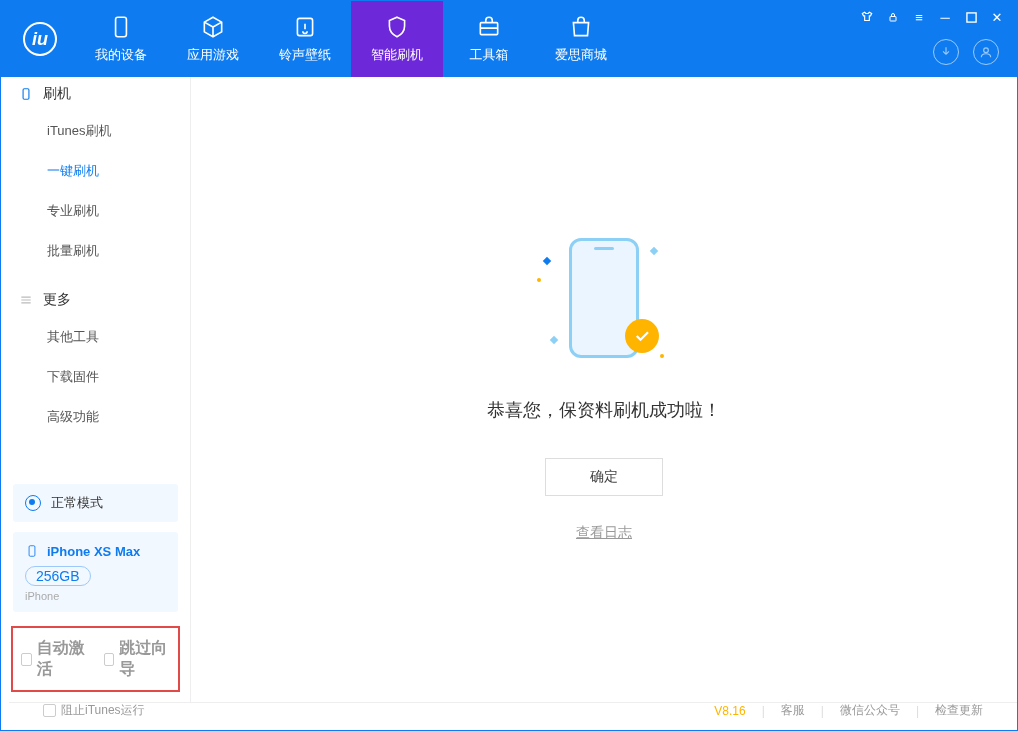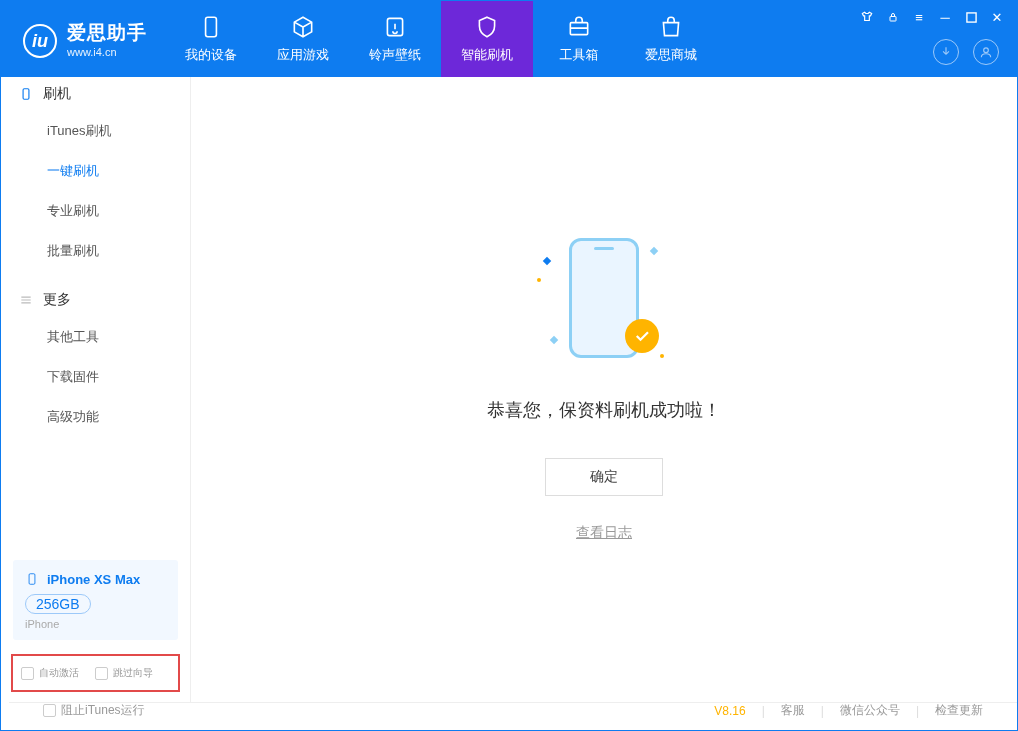--- a/index.html
+++ b/index.html
@@ -38,21 +38,21 @@
 .mode-card { background: #f2f8ff; border-radius: 3px; padding: 10px 12px; display: flex; align-items: center; gap: 10px; font-size: 13px; color: #333; margin-bottom: 10px; }
 .mode-card .dot { width: 16px; height: 16px; border: 1.5px solid #0e7cf0; border-radius: 50%; position: relative; }
 .mode-card .dot::after { content: ''; position: absolute; width: 6px; height: 6px; background: #0e7cf0; border-radius: 50%; top: 3px; left: 3px; }
 
 .device-card { background: #f2f8ff; border-radius: 3px; padding: 10px 12px; font-size: 13px; }
 .device-card .dname { color: #0e7cf0; font-weight: bold; display: flex; align-items: center; gap: 8px; }
 .device-card .dname svg { width: 14px; height: 18px; stroke: #0e7cf0; fill: none; stroke-width: 1.5; }
 .device-card .cap { display: inline-block; margin-top: 6px; padding: 1px 10px; border: 1px solid #9cc9f9; border-radius: 10px; color: #0e7cf0; font-size: 14px; }
 .device-card .dtype { color: #aaa; font-size: 11px; margin-top: 4px; }
 
-.check-row { border: 2px solid #e24a4a; margin: 14px 10px 10px 10px; padding: 10px 8px; display: flex; gap: 16px; font-size: 10px; color: #999; }
+.check-row { border: 2px solid #e24a4a; margin: 14px 10px 10px 10px; padding: 10px 8px; display: flex; gap: 16px; font-size: 16px; color: #999; font-weight: bold; }
 .chk { display: flex; align-items: center; gap: 5px; }
 .chk-box { width: 13px; height: 13px; border: 1px solid #ccc; border-radius: 2px; }
 
 
 .main { flex: 1; display: flex; flex-direction: column; align-items: center; justify-content: center; }
 .phone-ill { position: relative; width: 130px; height: 130px; margin-bottom: 30px; }
 .phone-ill .phone { width: 70px; height: 120px; border: 3px solid #8dd0f5; border-radius: 12px; margin: 0 auto; background: #eaf5ff; position: relative; }
 .phone-ill .phone .notch { position: absolute; top: 6px; left: 50%; transform: translateX(-50%); width: 20px; height: 3px; background: #8dd0f5; border-radius: 2px; }
 .phone-ill .check { position: absolute; right: 10px; bottom: 15px; width: 34px; height: 34px; background: #ffb400; border-radius: 50%; display: flex; align-items: center; justify-content: center; }
 .phone-ill .check svg { width: 18px; height: 18px; stroke: #fff; fill: none; stroke-width: 3; }
@@ -75,24 +75,20 @@
 .footer-right .sep { color: #ddd; }
 .footer-right span { cursor: pointer; }
 .ver { color: #ffb400; }
 </style>
 </head>
 <body>
 
 <div class="header">
   <div class="logo">
     <div class="logo-icon">iu</div>
-    <div class="logo-text">
-      <div class="logo-title">爱思助手</div>
-      <div class="logo-sub">www.i4.cn</div>
-    </div>
   </div>
   <div class="tabs">
     <div class="tab">
       <div class="tab-icon">
           <svg viewBox="0 0 24 24">
             <rect x="7" y="3" width="10" height="18" rx="2"></rect>
           </svg>
         </div>
       <span>我的设备</span>
     </div>
@@ -198,20 +194,24 @@
         </svg>
       <span>更多</span>
     </div>
     <div class="side-items">
       <div class="side-item">其他工具</div>
       <div class="side-item">下载固件</div>
       <div class="side-item">高级功能</div>
     </div>
 
     <div class="side-bottom">
+      <div class="mode-card">
+        <div class="dot"></div>
+        <span>正常模式</span>
+      </div>
       <div class="device-card">
         <div class="dname">
           <svg viewBox="0 0 24 24">
               <rect x="7" y="3" width="10" height="18" rx="2"></rect>
             </svg>
           <span>iPhone XS Max</span>
         </div>
         <span class="cap">256GB</span>
         <div class="dtype">iPhone</div>
       </div>

